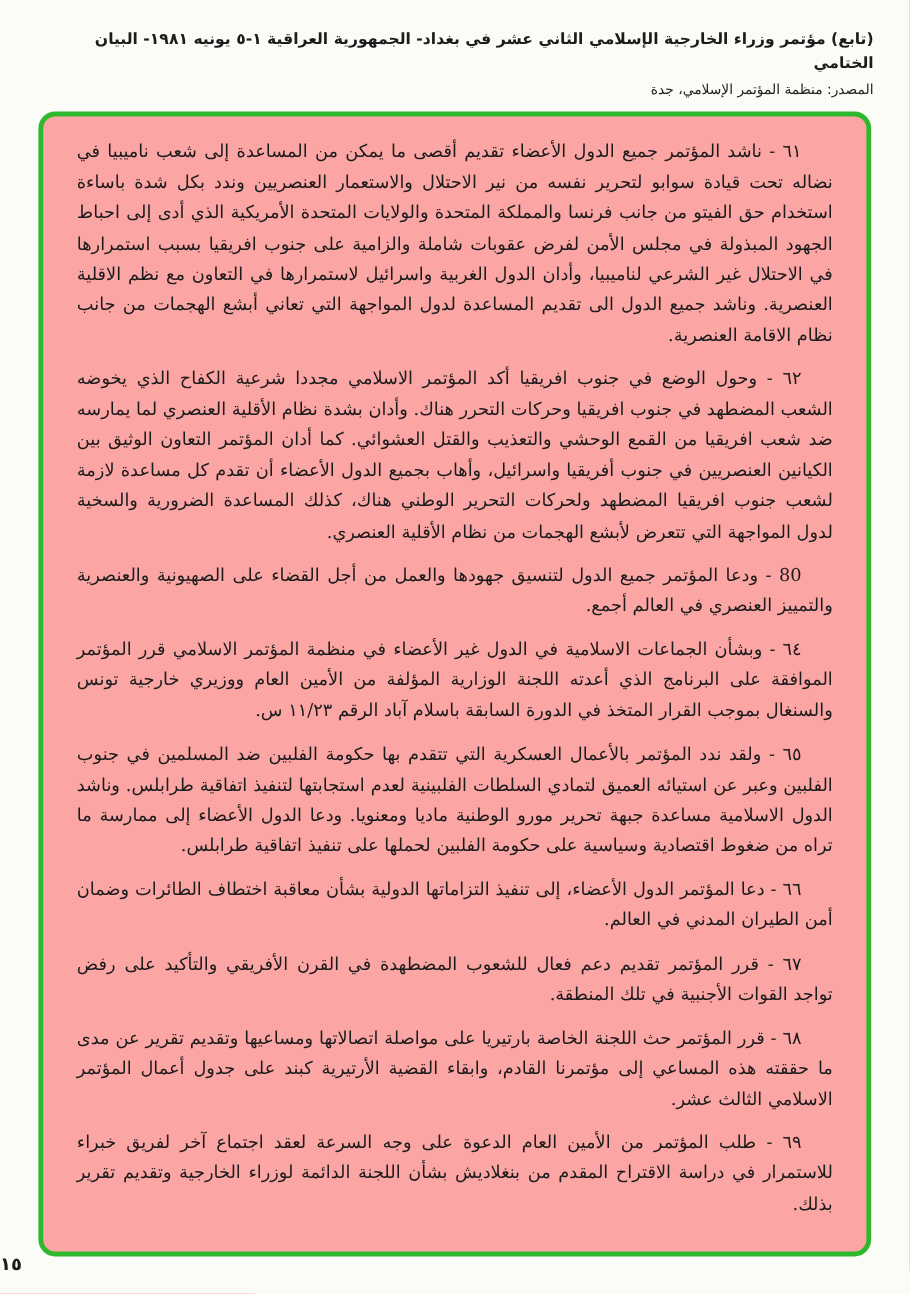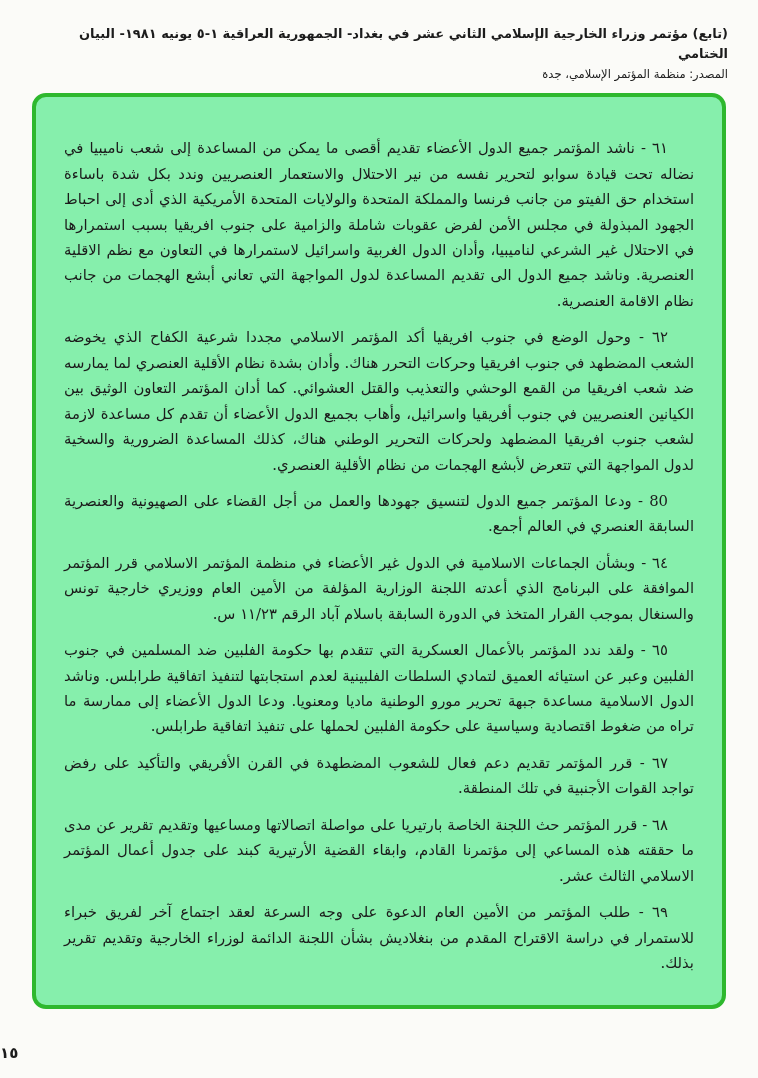--- a/index.html
+++ b/index.html
@@ -31,24 +31,24 @@
   .header-source {
     font-size: 11.5px;
     font-weight: normal;
     margin-top: 3px;
     color: #222;
   }
   .content-frame {
     margin: 12px 16px 0 16px;
     border: 4px solid #2eb82e;
     border-radius: 14px;
-    padding: 38px 28px 16px 28px;
+    padding: 17px 28px 16px 28px;
     min-height: 916px;
     direction: rtl;
-    background: #86efac;
+    background: #fca5a5;
   }
   .para {
     direction: rtl;
     text-align: justify;
     font-family: "DejaVu Serif", "DejaVu Sans", serif;
     font-size: 14.8px;
     line-height: 1.72;
     margin-bottom: 11px;
     text-indent: 26px;
     color: #1b1b1b;
@@ -79,26 +79,27 @@
     <div class="header-title" dir="rtl">(تابع) مؤتمر وزراء الخارجية الإسلامي الثاني عشر في بغداد- الجمهورية العراقية ١-٥ يونيه ١٩٨١- البيان الختامي</div>
     <div class="header-source" dir="rtl">المصدر: منظمة المؤتمر الإسلامي، جدة</div>
   </header>
 
   <div class="content-frame">
 
     <p class="para"><span class="para-num">٦١ -</span> <span>ناشد المؤتمر جميع الدول الأعضاء تقديم أقصى ما يمكن من المساعدة إلى شعب ناميبيا في نضاله تحت قيادة سوابو لتحرير نفسه من نير الاحتلال والاستعمار العنصريين وندد بكل شدة باساءة استخدام حق الفيتو من جانب فرنسا والمملكة المتحدة والولايات المتحدة الأمريكية الذي أدى إلى احباط الجهود المبذولة في مجلس الأمن لفرض عقوبات شاملة والزامية على جنوب افريقيا بسبب استمرارها في الاحتلال غير الشرعي لناميبيا، وأدان الدول الغربية واسرائيل لاستمرارها في التعاون مع نظم الاقلية العنصرية. وناشد جميع الدول الى تقديم المساعدة لدول المواجهة التي تعاني أبشع الهجمات من جانب نظام الاقامة العنصرية.</span></p>
 
     <p class="para"><span class="para-num">٦٢ -</span> <span>وحول الوضع في جنوب افريقيا أكد المؤتمر الاسلامي مجددا شرعية الكفاح الذي يخوضه الشعب المضطهد في جنوب افريقيا وحركات التحرر هناك. وأدان بشدة نظام الأقلية العنصري لما يمارسه ضد شعب افريقيا من القمع الوحشي والتعذيب والقتل العشوائي. كما أدان المؤتمر التعاون الوثيق بين الكيانين العنصريين في جنوب أفريقيا واسرائيل، وأهاب بجميع الدول الأعضاء أن تقدم كل مساعدة لازمة لشعب جنوب افريقيا المضطهد ولحركات التحرير الوطني هناك، كذلك المساعدة الضرورية والسخية لدول المواجهة التي تتعرض لأبشع الهجمات من نظام الأقلية العنصري.</span></p>
 
-    <p class="para"><span class="para-num">80 -</span> <span>ودعا المؤتمر جميع الدول لتنسيق جهودها والعمل من أجل القضاء على الصهيونية والعنصرية السابقة العنصري في العالم أجمع.</span></p>
+    <p class="para"><span class="para-num">80 -</span> <span>ودعا المؤتمر جميع الدول لتنسيق جهودها والعمل من أجل القضاء على الصهيونية والعنصرية والتمييز العنصري في العالم أجمع.</span></p>
 
     <p class="para"><span class="para-num">٦٤ -</span> <span>وبشأن الجماعات الاسلامية في الدول غير الأعضاء في منظمة المؤتمر الاسلامي قرر المؤتمر الموافقة على البرنامج الذي أعدته اللجنة الوزارية المؤلفة من الأمين العام ووزيري خارجية تونس والسنغال بموجب القرار المتخذ في الدورة السابقة باسلام آباد الرقم ١١/٢٣ س.</span></p>
 
     <p class="para"><span class="para-num">٦٥ -</span> <span>ولقد ندد المؤتمر بالأعمال العسكرية التي تتقدم بها حكومة الفلبين ضد المسلمين في جنوب الفلبين وعبر عن استيائه العميق لتمادي السلطات الفلبينية لعدم استجابتها لتنفيذ اتفاقية طرابلس. وناشد الدول الاسلامية مساعدة جبهة تحرير مورو الوطنية ماديا ومعنويا. ودعا الدول الأعضاء إلى ممارسة ما تراه من ضغوط اقتصادية وسياسية على حكومة الفلبين لحملها على تنفيذ اتفاقية طرابلس.</span></p>
 
+    <p class="para"><span class="para-num">٦٦ -</span> <span>دعا المؤتمر الدول الأعضاء، إلى تنفيذ التزاماتها الدولية بشأن معاقبة اختطاف الطائرات وضمان أمن الطيران المدني في العالم.</span></p>
 
     <p class="para"><span class="para-num">٦٧ -</span> <span>قرر المؤتمر تقديم دعم فعال للشعوب المضطهدة في القرن الأفريقي والتأكيد على رفض تواجد القوات الأجنبية في تلك المنطقة.</span></p>
 
     <p class="para"><span class="para-num">٦٨ -</span> <span>قرر المؤتمر حث اللجنة الخاصة بارتيريا على مواصلة اتصالاتها ومساعيها وتقديم تقرير عن مدى ما حققته هذه المساعي إلى مؤتمرنا القادم، وابقاء القضية الأرتيرية كبند على جدول أعمال المؤتمر الاسلامي الثالث عشر.</span></p>
 
     <p class="para"><span class="para-num">٦٩ -</span> <span>طلب المؤتمر من الأمين العام الدعوة على وجه السرعة لعقد اجتماع آخر لفريق خبراء للاستمرار في دراسة الاقتراح المقدم من بنغلاديش بشأن اللجنة الدائمة لوزراء الخارجية وتقديم تقرير بذلك.</span></p>
 
   </div>
 
   <footer class="doc-footer">

